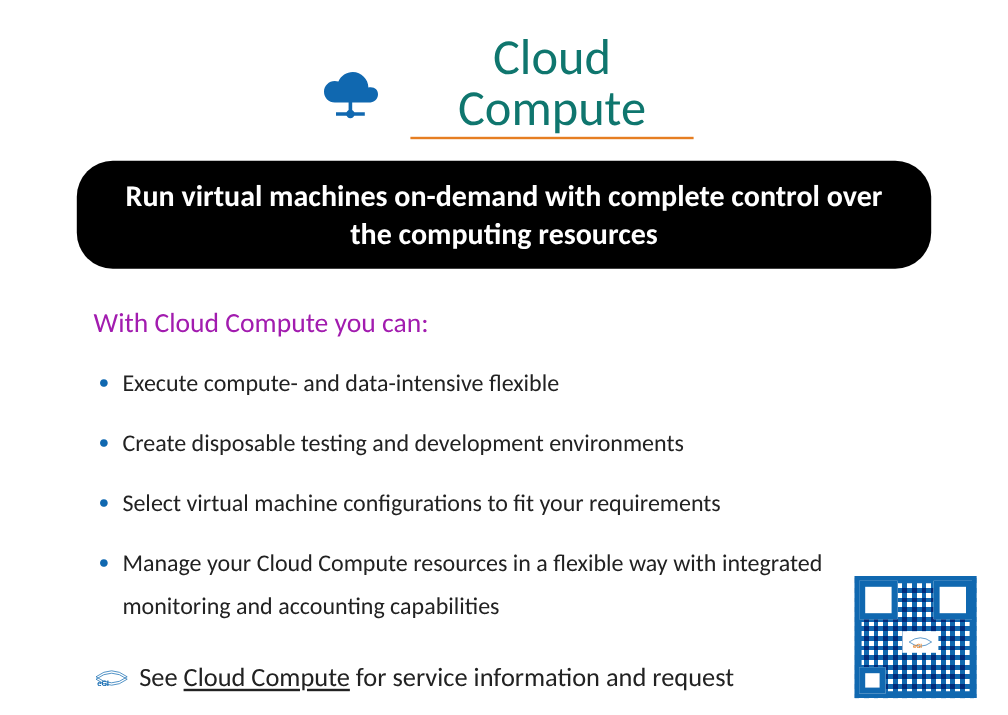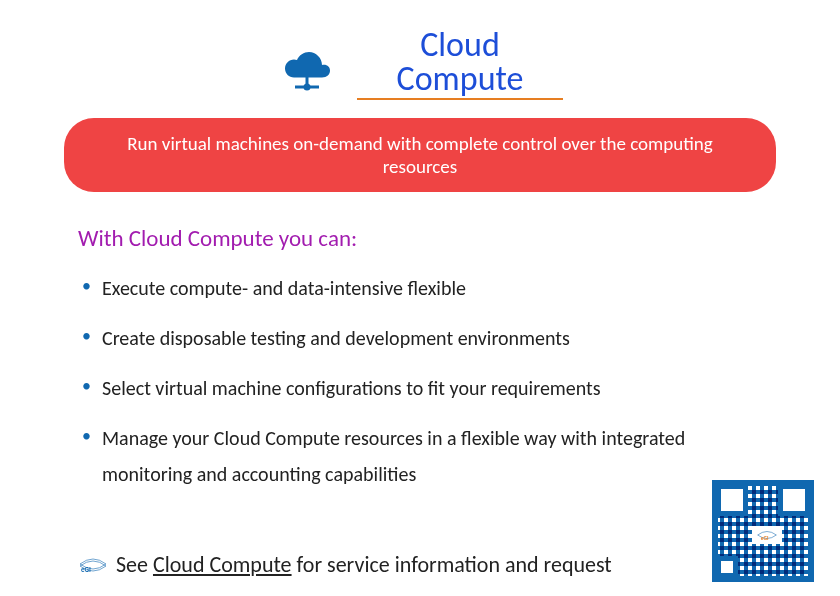--- a/index.html
+++ b/index.html
@@ -23,34 +23,34 @@
     height: 50px;
     position: relative;
     margin-top: 8px;
   }
   .title-wrap {
     text-align: center;
     border-bottom: 2px solid #e67e22;
     padding: 0 40px 2px 40px;
   }
   .title {
-    font-size: 34px;
-    color: #1d4ed8;
+    font-size: 42px;
+    color: #0f766e;
     line-height: 1.0;
     font-weight: 400;
   }
   .banner {
     margin: 18px 64px 0 64px;
-    background: #ef4444;
+    background: #000000;
     color: #fff;
     border-radius: 30px;
     text-align: center;
     padding: 14px 40px;
-    font-size: 19px;
-    font-weight: 400;
+    font-size: 25px;
+    font-weight: 700;
   }
   .section-heading {
     margin: 32px 0 18px 78px;
     font-size: 23px;
     color: #a21caf;
   }
   ul.features {
     list-style: none;
     margin-left: 78px;
     margin-right: 80px;

